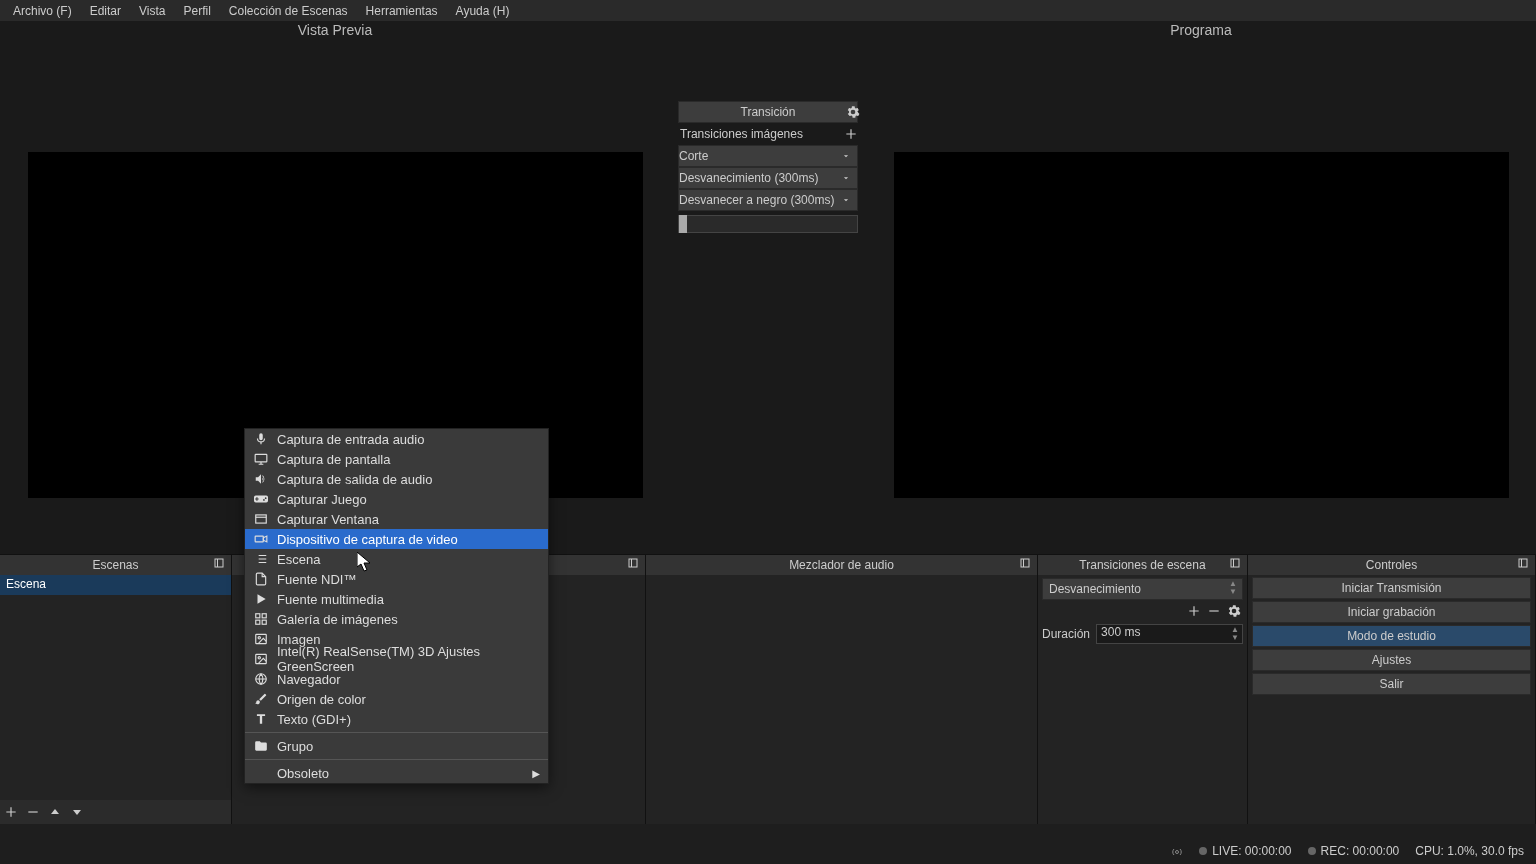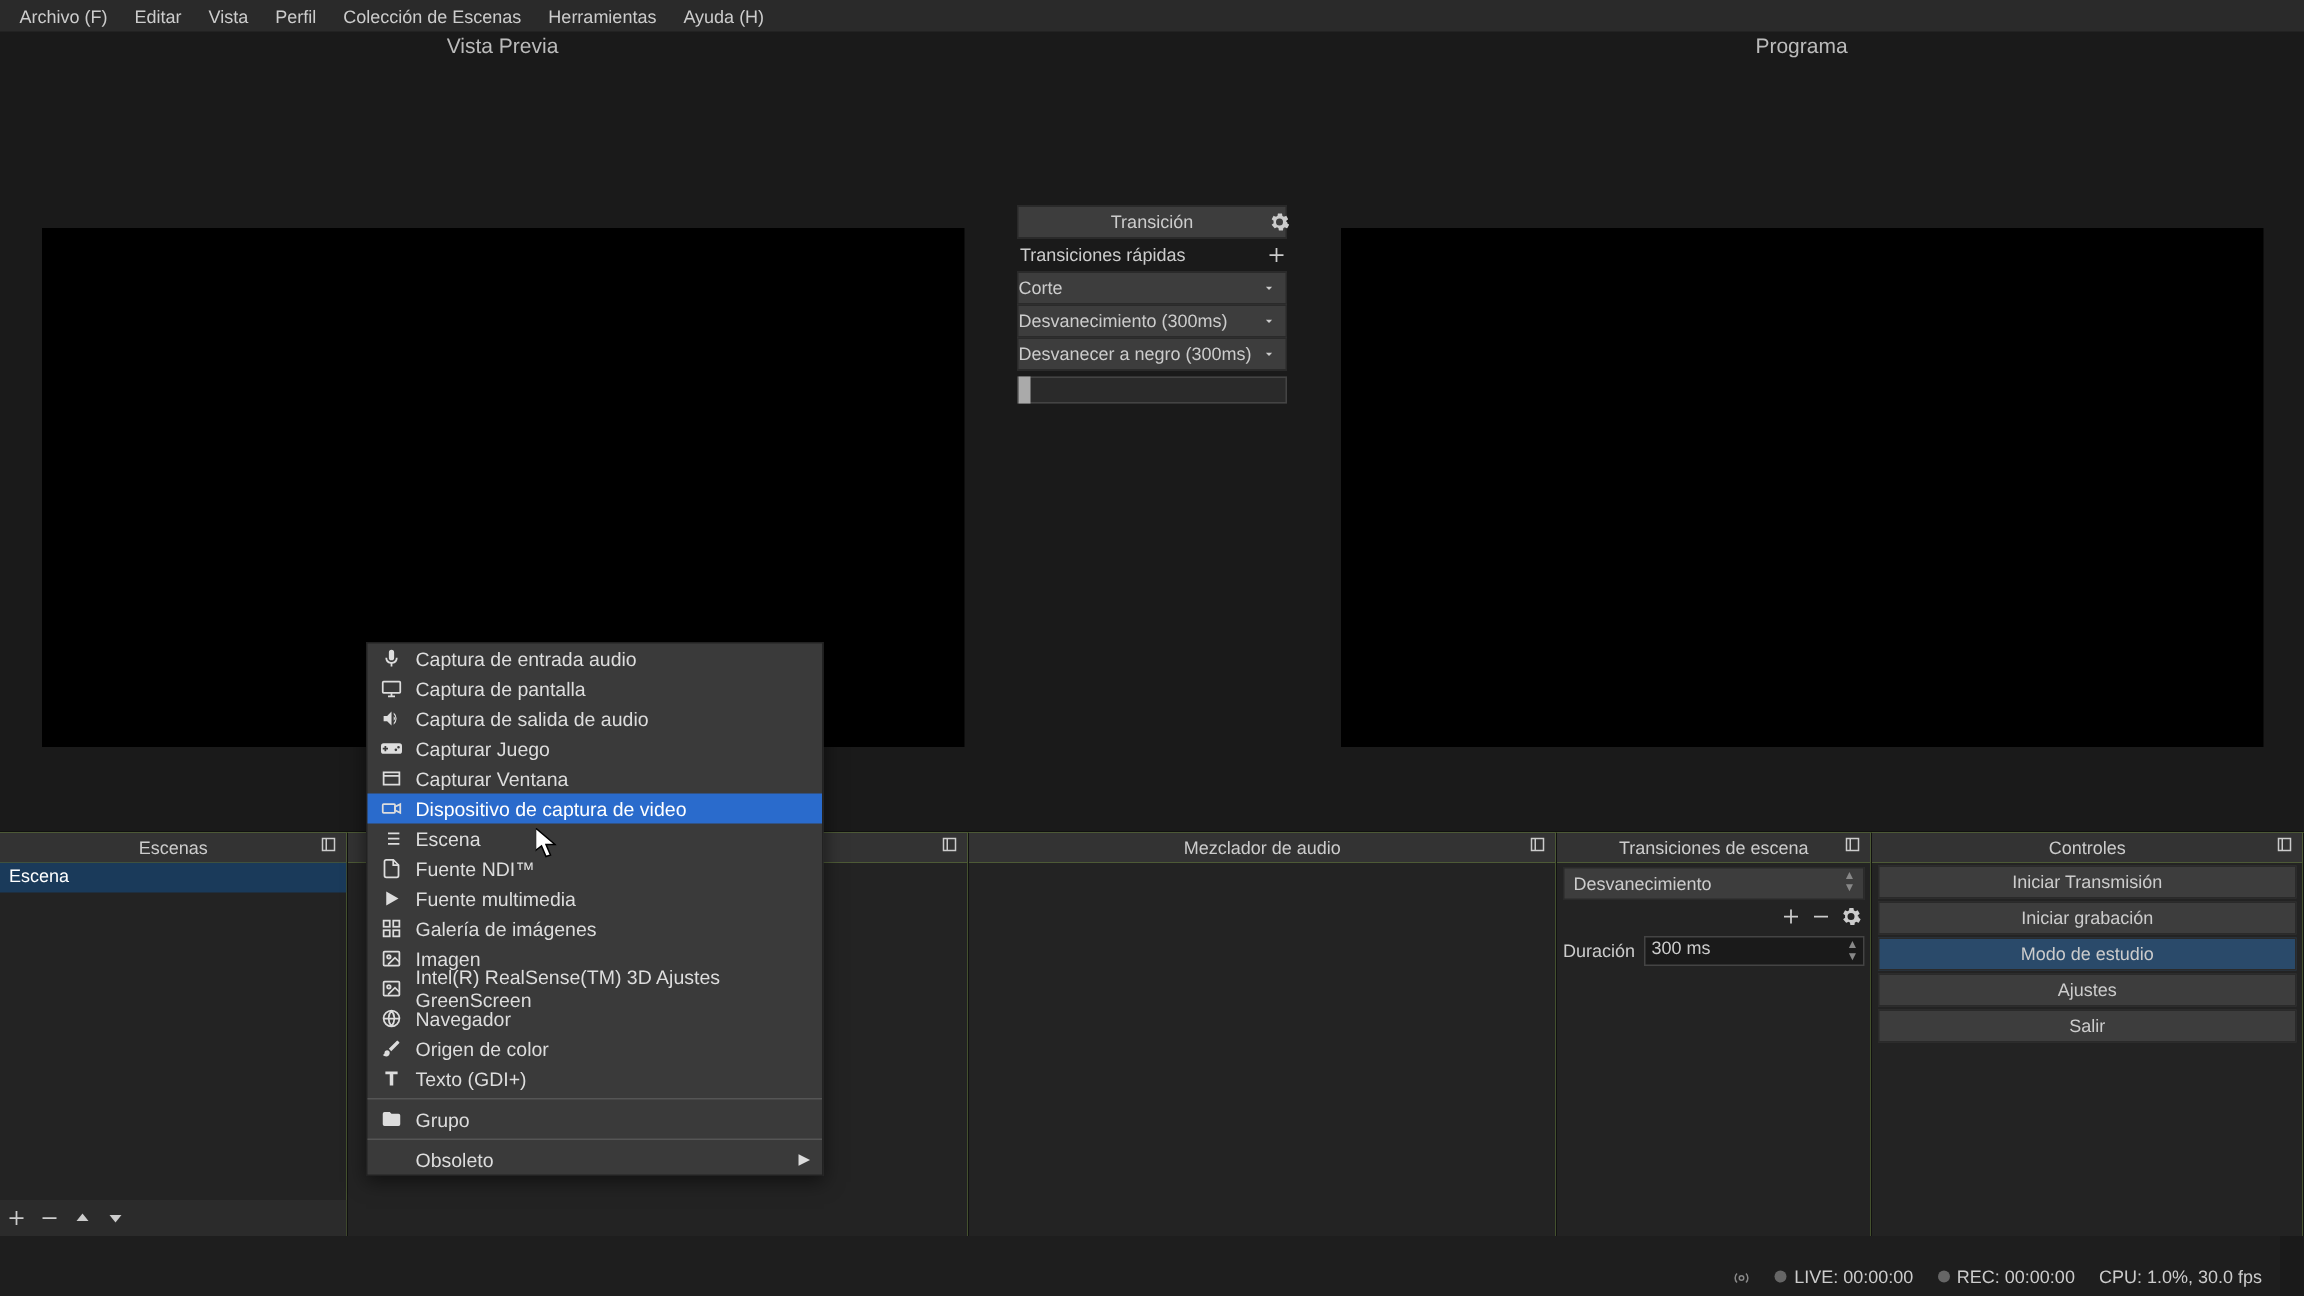--- a/index.html
+++ b/index.html
@@ -6,21 +6,21 @@
 body{background:#1a1a1a;color:#ccc;overflow:hidden;width:1536px;height:864px;position:relative}
 .menubar{height:21px;background:#2a2a2a;display:flex;align-items:center;padding:0 4px;font-size:12px}
 .menubar span{padding:2px 9px;cursor:pointer}
 .workspace{position:absolute;top:21px;left:0;right:0;bottom:40px;display:flex;flex-direction:column}
 .preview-area{flex:1;display:flex;position:relative}
 .preview-col{flex:1;display:flex;flex-direction:column;position:relative}
 .preview-label{height:20px;text-align:center;font-size:14px;color:#bbb;padding-top:1px}
 .preview-canvas{flex:1;background:#1a1a1a;position:relative;display:flex;align-items:center;justify-content:center}
 .preview-black{background:#000;width:615px;height:346px;margin-top:55px}
 .prog-black{background:#000;width:615px;height:346px;margin-top:55px}
-.center-col{width:196px;display:flex;flex-direction:column;align-items:stretch;padding-top:116px}
+.center-col{width:196px;display:flex;flex-direction:column;align-items:stretch;padding-top:80px}
 .trans-btn{height:22px;background:#3d3d3d;border:1px solid #2a2a2a;color:#ccc;font-size:12px;display:flex;align-items:center;justify-content:center;margin:0 8px 0 8px;position:relative}
 .trans-row{display:flex;align-items:center;margin:0 8px 0 8px;height:22px}
 .trans-row .lbl{flex:1;font-size:12px;color:#ccc;padding-left:2px}
 .trans-combo{height:22px;background:#3d3d3d;border:1px solid #2a2a2a;color:#ccc;font-size:12px;display:flex;align-items:center;margin:0 8px 0 8px;position:relative}
 .gear-abs{position:absolute;right:14px;width:14px;height:14px}
 .plus-abs{position:absolute;right:14px;width:14px;height:14px}
 .slider{height:18px;margin:4px 8px 0 8px;background:#2a2a2a;position:relative;border:1px solid #444}
 .slider-thumb{position:absolute;left:0;top:-1px;width:8px;height:18px;background:#aaa}
 .docks{height:270px;display:flex;background:#bef264;border-top:1px solid #111}
 .dock{display:flex;flex-direction:column;border-right:1px solid #111;position:relative}
@@ -36,21 +36,21 @@
 .dock-foot{position:absolute;bottom:0;left:0;right:0;height:24px;background:#2b2b2b;display:flex;align-items:center;padding:0 4px;gap:8px}
 .foot-btn{width:14px;height:14px;display:flex;align-items:center;justify-content:center;color:#ccc}
 .trans-sel{height:22px;background:#3d3d3d;border:1px solid #2a2a2a;margin:3px 4px 0 4px;font-size:12px;display:flex;align-items:center;padding:0 6px;position:relative}
 .trans-tools{display:flex;justify-content:flex-end;gap:6px;padding:2px 6px;height:22px;align-items:center}
 .dur-row{display:flex;align-items:center;padding:2px 4px;font-size:12px;gap:6px}
 .dur-inp{flex:1;height:20px;background:#1a1a1a;border:1px solid #444;color:#ccc;padding:0 4px;font-size:12px;position:relative}
 .spin{position:absolute;right:2px;top:1px;display:flex;flex-direction:column}
 .spin div{width:10px;height:8px;color:#888;font-size:8px;line-height:8px;text-align:center}
 .ctrl-btn{height:22px;background:#3d3d3d;border:1px solid #2a2a2a;margin:2px 4px;font-size:12px;display:flex;align-items:center;justify-content:center;color:#ccc}
 .ctrl-btn.active{background:#2a4a6a}
-.statusbar{position:absolute;bottom:0;left:0;right:16px;height:40px;background:#1e1e1e;display:flex;align-items:flex-end;justify-content:flex-end;padding:0 12px 6px 0;font-size:12px;color:#ccc;gap:16px}
+.statusbar{position:absolute;bottom:0;left:0;right:0;height:40px;background:#1e1e1e;display:flex;align-items:flex-end;justify-content:flex-end;padding:0 12px 6px 0;font-size:12px;color:#ccc;gap:16px}
 .status-item{display:flex;align-items:center;gap:5px}
 .dot{width:8px;height:8px;border-radius:50%;background:#666}
 .context-menu{position:absolute;left:244px;top:428px;width:305px;background:#3a3a3a;border:1px solid #222;box-shadow:0 4px 12px rgba(0,0,0,.5);z-index:100}
 .cm-item{height:20px;display:flex;align-items:center;padding:0 8px;font-size:13px;color:#ddd;gap:8px;cursor:pointer}
 .cm-item.hl{background:#2a6bcc;color:#fff}
 .cm-icon{width:16px;height:16px;display:flex;align-items:center;justify-content:center;flex-shrink:0}
 .cm-sep{height:1px;background:#555;margin:3px 0}
 .cm-sub .arrow{margin-left:auto;font-size:10px}
 .cursor{position:absolute;left:357px;top:552px;z-index:200;pointer-events:none}
 svg{display:block}
@@ -80,21 +80,21 @@
     <div class="center-col">
       <div style="position:relative;height:22px;margin:0 8px">
         <div class="trans-btn" style="margin:0">Transición</div>
         <div class="gear-abs" style="right:-2px;top:4px">
           <svg width="14" height="14" viewBox="0 0 24 24" fill="#ccc">
               <path d="M12 8a4 4 0 100 8 4 4 0 000-8zm8.9 4c0 .5 0 .9-.1 1.3l2 1.6c.2.1.2.4.1.6l-1.9 3.3c-.1.2-.4.3-.6.2l-2.4-1c-.5.4-1 .7-1.6.9l-.4 2.5c0 .2-.2.4-.5.4h-3.8c-.2 0-.4-.2-.5-.4l-.4-2.5c-.6-.2-1.1-.5-1.6-.9l-2.4 1c-.2.1-.5 0-.6-.2L3.2 15.5c-.1-.2-.1-.5.1-.6l2-1.6c0-.4-.1-.8-.1-1.3s0-.9.1-1.3l-2-1.6c-.2-.1-.2-.4-.1-.6l1.9-3.3c.1-.2.4-.3.6-.2l2.4 1c.5-.4 1-.7 1.6-.9l.4-2.5c0-.2.2-.4.5-.4h3.8c.2 0 .4.2.5.4l.4 2.5c.6.2 1.1.5 1.6.9l2.4-1c.2-.1.5 0 .6.2l1.9 3.3c.1.2.1.5-.1.6l-2 1.6c.1.4.1.8.1 1.3z"></path>
             </svg>
         </div>
       </div>
       <div class="trans-row" style="margin-top:0">
-        <span class="lbl">Transiciones rápidas</span>
+        <span class="lbl">Transiciones imágenes</span>
         <div class="plus-abs" style="position:static">
           <svg width="14" height="14" viewBox="0 0 24 24" stroke="#ccc" stroke-width="2" fill="none">
               <path d="M12 4v16M4 12h16"></path>
             </svg>
         </div>
       </div>
       <div class="trans-combo">
         <span>Corte</span>
         <span class="chev">
             <svg width="10" height="10" viewBox="0 0 24 24" fill="#ccc">

